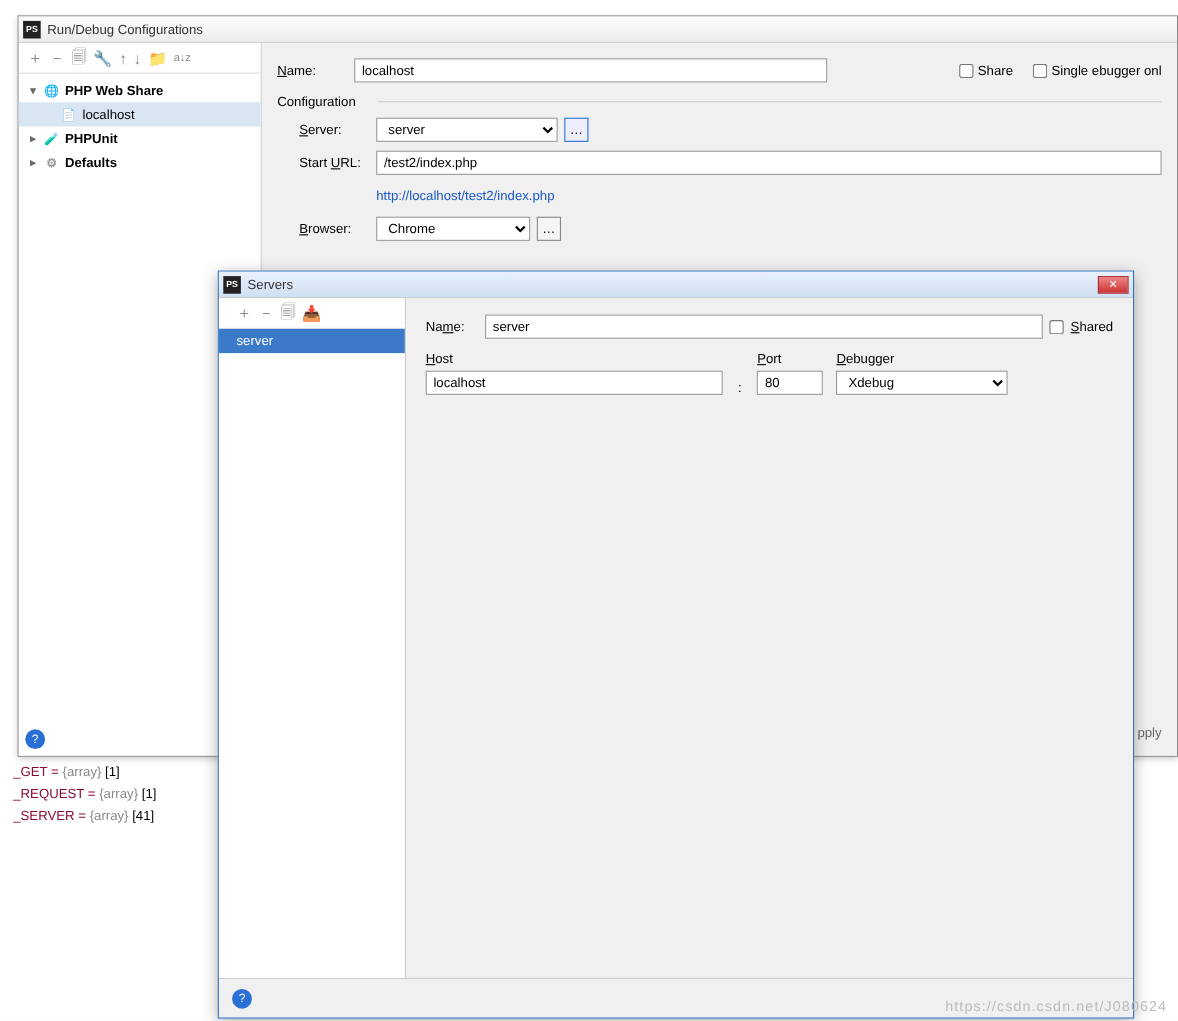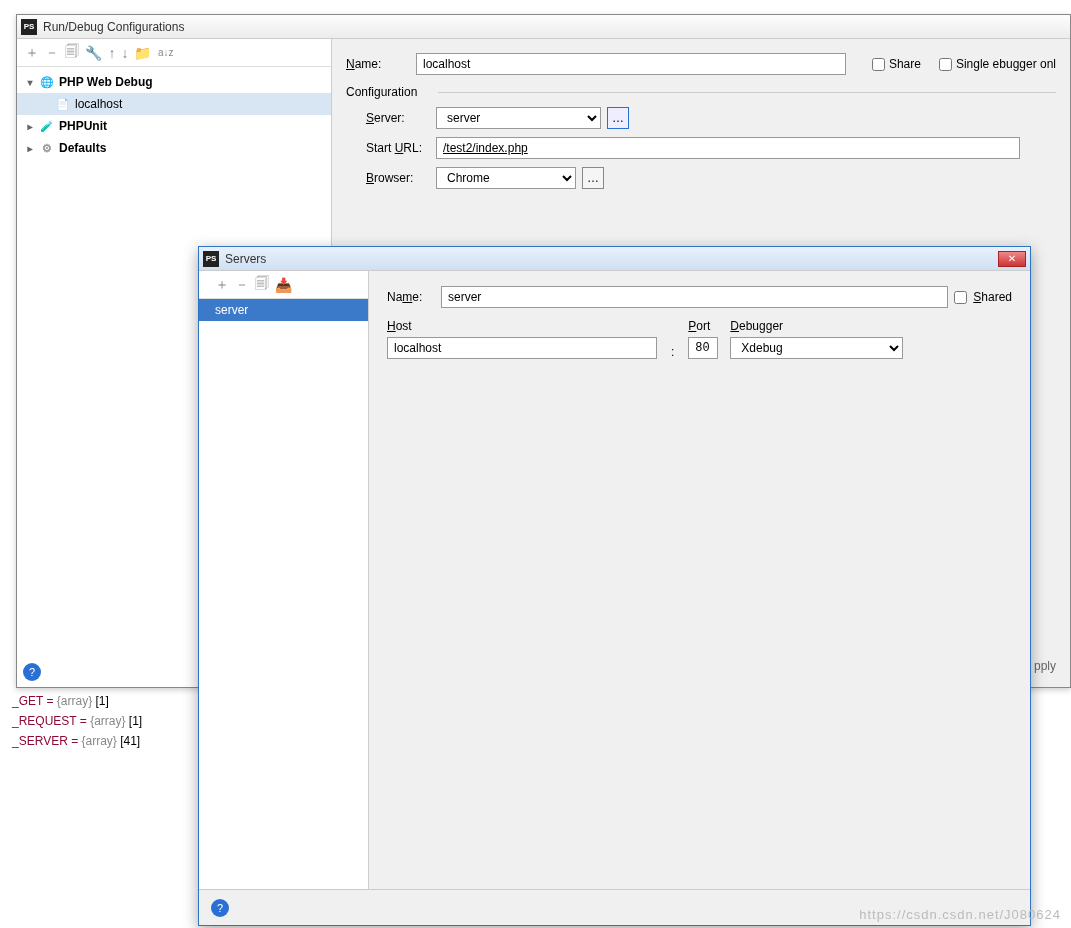--- a/index.html
+++ b/index.html
@@ -29,39 +29,39 @@
 .form-row{display:flex;align-items:center;height:30px;}
 .form-label{width:70px;} .u{text-decoration:underline;}
 input[type=text], select{border:1px solid #999;background:#fff;height:22px;padding:0 6px;}
 .name-input{width:430px;}
 .right-top{display:flex;align-items:center;gap:4px;height:30px;}
 .chk{width:13px;height:13px;}
 .grp-label{position:relative;margin-top:6px;margin-bottom:4px;}
 .grp-label::after{content:"";position:absolute;left:92px;right:0;top:50%;border-top:1px solid #ccc;}
 .inner{padding-left:20px;}
 .server-select{width:165px;} .dots{width:22px;height:22px;border:1px solid #2a6fd6;background:#eef;cursor:pointer;}
-.url-input{width:584px;text-decoration:underline;} .browser-select{width:140px;}
+.url-input{width:714px;} .browser-select{width:140px;}
 .link{color:#1a57c9;}
 .btn{border:1px solid #888;background:linear-gradient(#fff,#e6e6e6);height:24px;padding:0 20px;cursor:pointer;}
 .apply-txt{position:absolute;right:14px;bottom:14px;color:#666;}
 
 
 .servers-dialog{position:absolute;left:198px;top:246px;width:833px;height:680px;border:1px solid #2d73c6;background:#f0f0f0;box-shadow:0 4px 14px rgba(0,0,0,.35);}
 .servers-dialog .titlebar{background:linear-gradient(#e9f1fb,#cfe0f4);}
 .close-btn{margin-left:auto;width:28px;height:16px;background:linear-gradient(#e88,#c33);border:1px solid #a22;color:#fff;font-size:10px;display:flex;align-items:center;justify-content:center;cursor:pointer;}
 .servers-body{display:flex;height:calc(100% - 60px);}
 .s-left{width:170px;background:#fff;border-right:1px solid #ccc;}
 .s-left .toolbar{padding:0 16px;}
 .s-list-item{background:#3a7ac8;color:#fff;height:22px;display:flex;align-items:center;padding-left:16px;}
 .s-right{flex:1;padding:12px 18px;}
 .s-row{display:flex;align-items:center;height:28px;gap:6px;}
 .s-name-input{flex:1;width:490px;}
 .s-table{display:flex;gap:12px;margin-top:8px;}
 .s-col label{display:block;margin-bottom:4px;}
-.host-input{width:270px;} .port-input{width:30px;font-family:Liberation Mono, monospace;} .dbg-select{width:173px;}
+.host-input{width:270px;} .port-input{width:60px;} .dbg-select{width:156px;}
 .colon{padding:0 2px;}
 .path-row{display:flex;align-items:center;gap:8px;margin-top:10px;}
 .servers-footer{height:36px;display:flex;align-items:center;padding:0 12px;border-top:1px solid #ccc;}
 .servers-footer .help{margin:0;}
 .servers-footer .btns{margin-left:auto;display:flex;gap:8px;}
 .btn.primary{border:1px solid #2a6fd6;outline:1px solid #2a6fd6;outline-offset:1px;}
 .btn.disabled{color:#aaa;}
 
 
 .code{position:absolute;left:12px;top:694px;font-family:Consolas,monospace;}
@@ -86,21 +86,21 @@
         <span>🔧</span>
         <span>↑</span>
         <span>↓</span>
         <span>📁</span>
         <span style="font-size:10px;">a↓z</span>
       </div>
       <div class="tree">
         <div class="tree-row group">
           <span class="caret">▾</span>
           <span class="ficon folder">🌐</span>
-          <span>PHP Web Debug</span>
+          <span>PHP Web Share</span>
         </div>
         <div class="tree-row selected" style="padding-left:38px;">
           <span class="ficon php">📄</span>
           <span>localhost</span>
         </div>
         <div class="tree-row group">
           <span class="caret">▸</span>
           <span class="ficon php">🧪</span>
           <span>PHPUnit</span>
         </div>
@@ -132,20 +132,23 @@
       <div class="inner">
         <div class="form-row">
           <span class="form-label"><span class="u">S</span>erver:</span>
           <select class="server-select"><option>server</option></select>
           <span style="width:6px;"></span>
           <button class="dots">…</button>
         </div>
         <div class="form-row">
           <span class="form-label">Start <span class="u">U</span>RL:</span>
           <input type="text" class="url-input" value="/test2/index.php" style="">
+        </div>
+        <div class="form-row" style="padding-left:70px;">
+          <span class="link">http://localhost/test2/index.php</span>
         </div>
         <div class="form-row">
           <span class="form-label"><span class="u">B</span>rowser:</span>
           <select class="browser-select"><option>Chrome</option></select>
           <span style="width:6px;"></span>
           <button class="dots" style="border-color:#888;background:#f5f5f5;">…</button>
         </div>
       </div>
     </div>
   </div>

